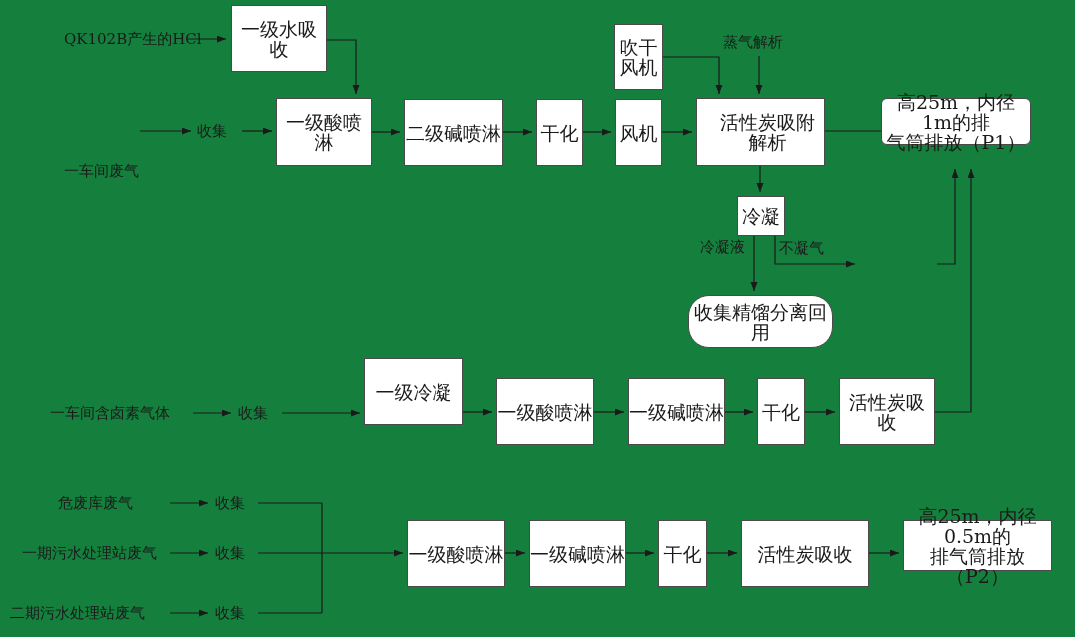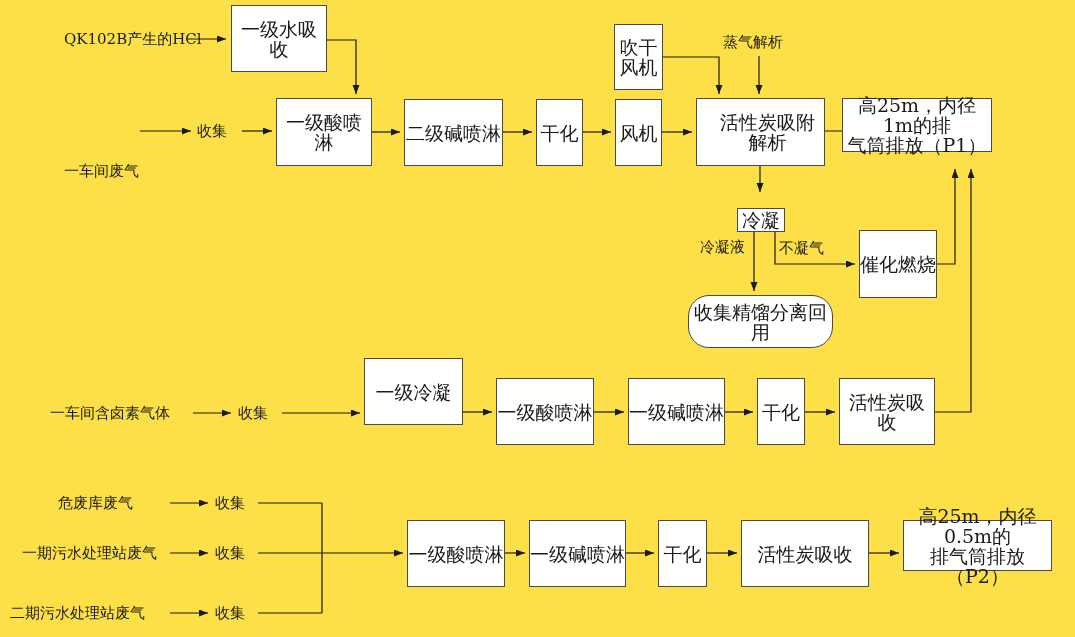--- a/index.html
+++ b/index.html
@@ -1,19 +1,19 @@
 <!DOCTYPE html>
 <html><head>
 <meta charset="utf-8">
 <style>
   html,body{margin:0;padding:0;background:#ffffff;}
   #canvas{
     position:relative;
     width:1075px;height:637px;
-    background:#fde047;
+    background:#15803d;
     font-family:"DejaVu Serif","Liberation Serif",serif;
     color:#1a1a1a;
     overflow:hidden;
   }
   #edges{position:absolute;left:0;top:0;width:1075px;height:637px;}
   .box{
     position:absolute;
     border:1px solid #4a4a4a;
     background:#ffffff;
     display:flex;align-items:center;justify-content:center;
@@ -95,25 +95,24 @@
   <div class="lbl" style="left:779px;top:240px;">不凝气</div>
 
   <div class="box" style="left:231px;top:5px;width:96px;height:67px;">一级水吸收</div>
   <div class="box" style="left:276px;top:98px;width:96px;height:68px;">一级酸喷淋</div>
   <div class="box" style="left:404px;top:99px;width:99px;height:67px;">二级碱喷淋</div>
   <div class="box" style="left:536px;top:99px;width:47px;height:67px;">干化</div>
   <div class="box" style="left:615px;top:99px;width:47px;height:67px;">风机</div>
   <div class="box" style="left:614px;top:24px;width:49px;height:66px;">吹干
 风机</div>
   <div class="box" style="left:696px;top:98px;width:129px;height:68px;padding-left:14px;">活性炭吸附解析</div>
-  <div class="box" style="left:842px;top:98px;width:150px;height:54px;">高25m，内径1m的排
+  <div class="box" style="left:881px;top:98px;width:150px;height:47px;border-radius:6px;">高25m，内径1m的排
 气筒排放（P1）</div>
 
-  <div class="box" style="left:737px;top:208px;width:48px;height:24px;">冷凝</div>
-  <div class="box" style="left:859px;top:230px;width:78px;height:68px;">催化燃烧</div>
+  <div class="box" style="left:737px;top:196px;width:48px;height:40px;">冷凝</div>
   <div class="box" style="left:688px;top:295px;width:145px;height:53px;border-radius:21px;">收集精馏分离回用</div>
 
   <div class="box" style="left:364px;top:358px;width:99px;height:67px;">一级冷凝</div>
   <div class="box" style="left:496px;top:378px;width:98px;height:67px;">一级酸喷淋</div>
   <div class="box" style="left:628px;top:378px;width:97px;height:67px;">一级碱喷淋</div>
   <div class="box" style="left:757px;top:378px;width:48px;height:67px;">干化</div>
   <div class="box" style="left:839px;top:378px;width:96px;height:67px;">活性炭吸收</div>
 
   <div class="box" style="left:407px;top:520px;width:98px;height:67px;">一级酸喷淋</div>
   <div class="box" style="left:529px;top:520px;width:97px;height:67px;">一级碱喷淋</div>

